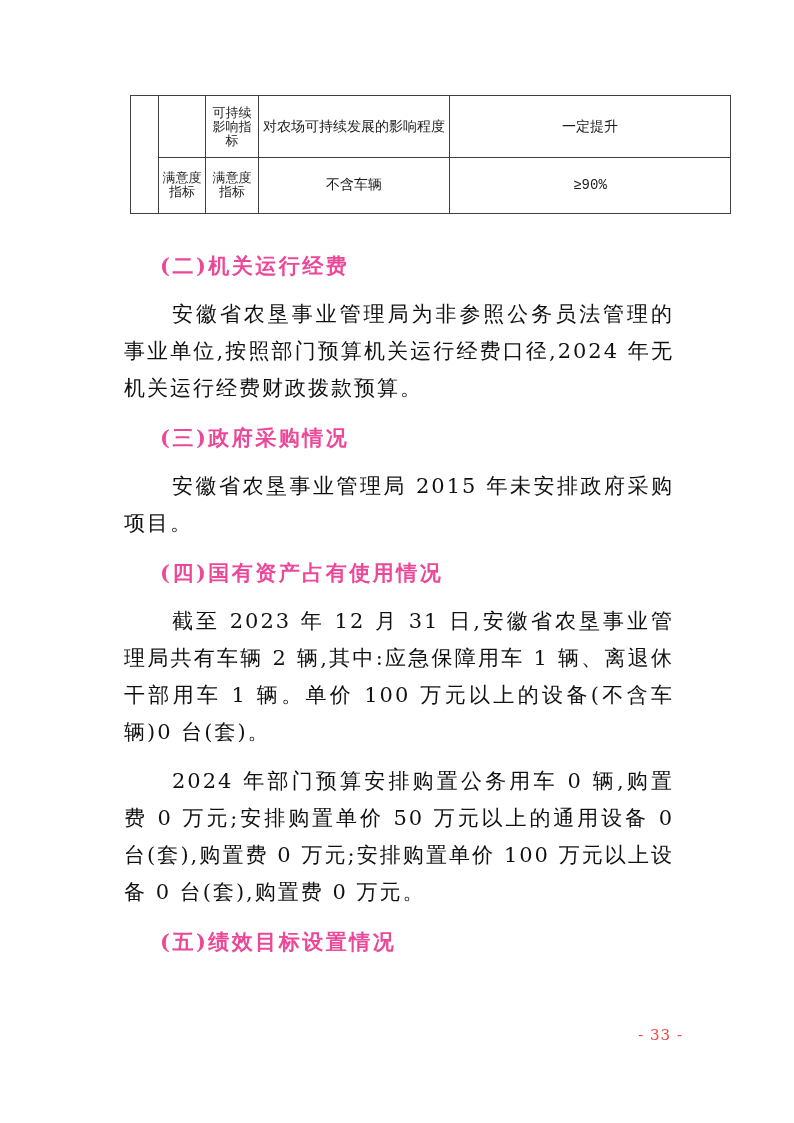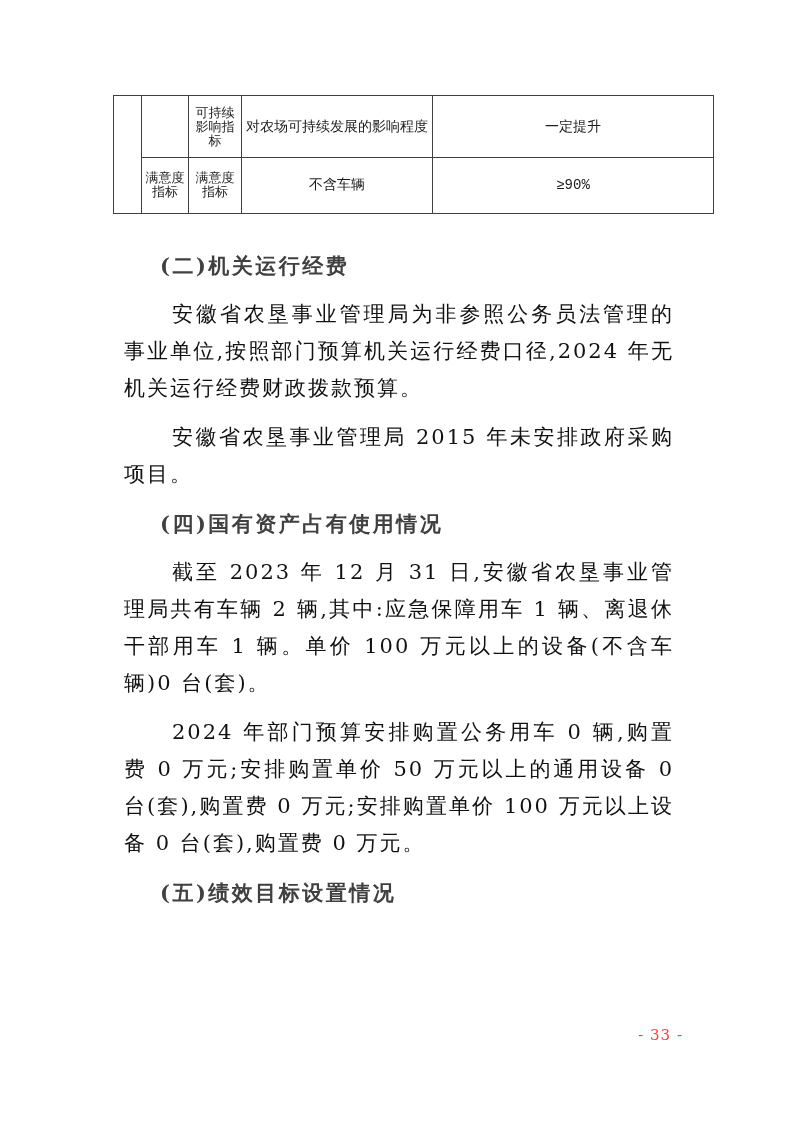--- a/index.html
+++ b/index.html
@@ -9,21 +9,21 @@
     height: 1123px;
     background: #ffffff;
     font-family: "DejaVu Serif", "Liberation Serif", serif;
     color: #111111;
     overflow: hidden;
   }
 
   
   .indicator-table {
     position: absolute;
-    left: 113px;
+    left: 130px;
     top: 95px;
     width: 600px;
     border-collapse: collapse;
     table-layout: fixed;
   }
   .indicator-table td {
     border: 1px solid #3f3f3f;
     box-sizing: border-box;
     text-align: center;
     vertical-align: middle;
@@ -60,21 +60,21 @@
     letter-spacing: 2px;
     text-align: justify;
   }
   .content h3 {
     margin: 0;
     font-size: 21px;
     font-weight: 700;
     text-indent: 48px;
     text-align: left;
     letter-spacing: 2.5px;
-    color: #404040;
+    color: #ec4899;
   }
   .content p {
     margin: 12px;
     text-indent: 48px;
     color: #111111;
   }
 
   
   .page-number {
     position: absolute;
@@ -114,20 +114,21 @@
         <td class="cell-value">≥90%</td>
       </tr>
     </tbody>
   </table>
 
   <div class="content">
 
     <h3>(二)机关运行经费</h3>
     <p>安徽省农垦事业管理局为非参照公务员法管理的事业单位,按照部门预算机关运行经费口径,2024 年无机关运行经费财政拨款预算。</p>
 
+    <h3>(三)政府采购情况</h3>
     <p>安徽省农垦事业管理局 2015 年未安排政府采购项目。</p>
 
     <h3>(四)国有资产占有使用情况</h3>
     <p>截至 2023 年 12 月 31 日,安徽省农垦事业管理局共有车辆 2 辆,其中:应急保障用车 1 辆、离退休干部用车 1 辆。单价 100 万元以上的设备(不含车辆)0 台(套)。</p>
     <p>2024 年部门预算安排购置公务用车 0 辆,购置费 0 万元;安排购置单价 50 万元以上的通用设备 0 台(套),购置费 0 万元;安排购置单价 100 万元以上设备 0 台(套),购置费 0 万元。</p>
 
     <h3>(五)绩效目标设置情况</h3>
 
   </div>
 

